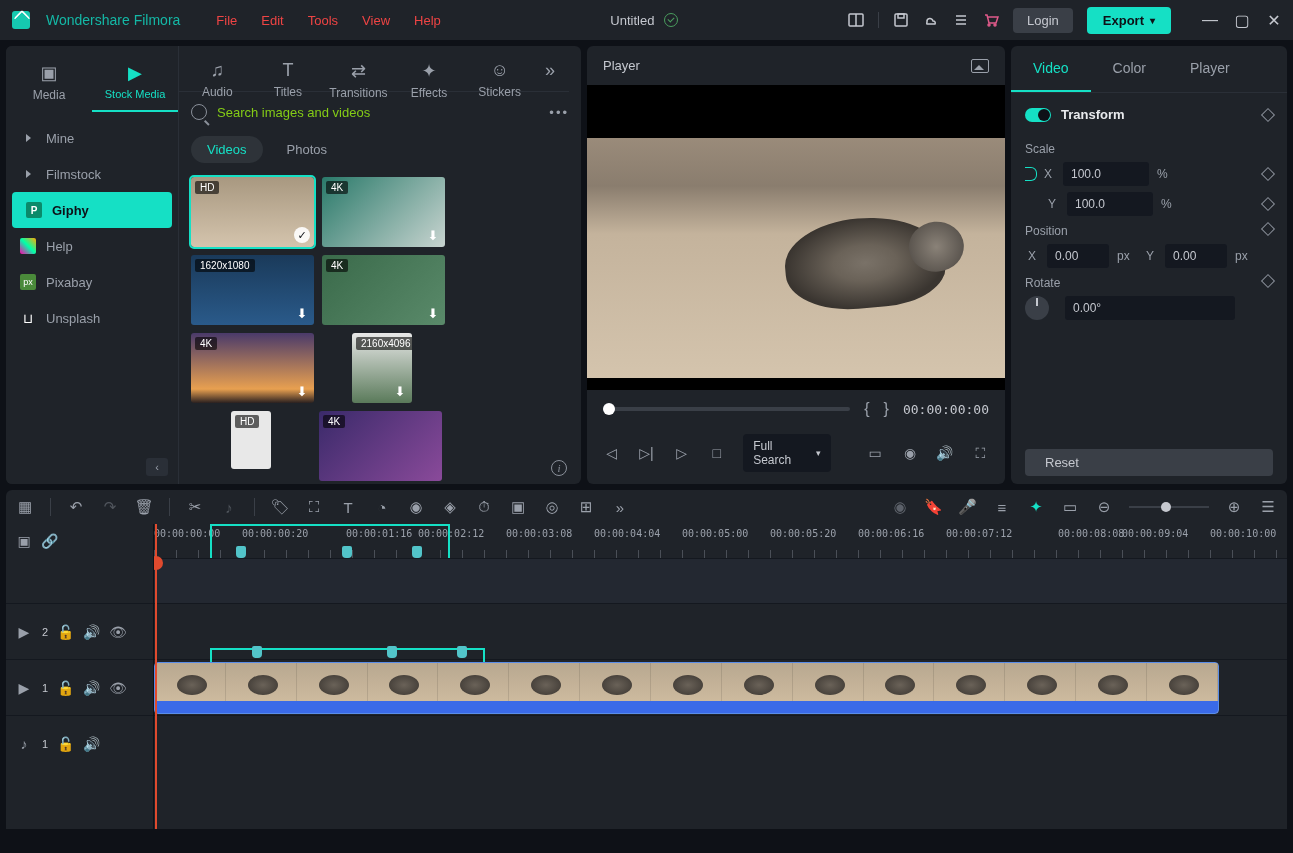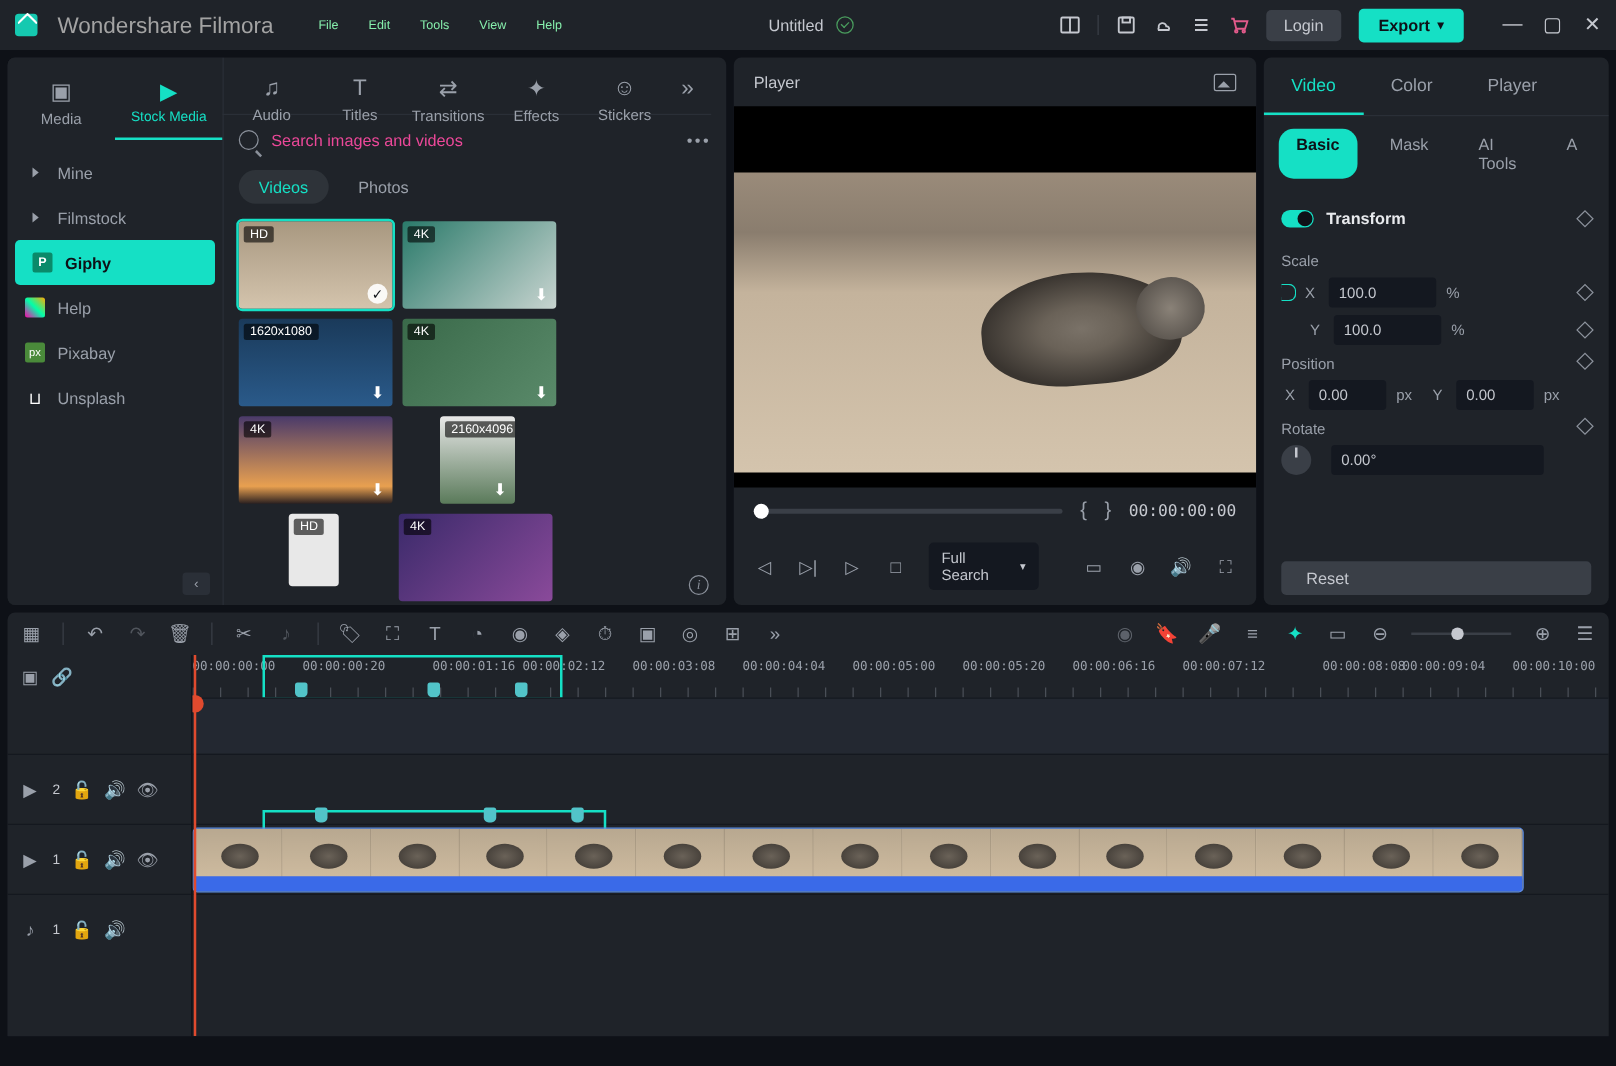--- a/index.html
+++ b/index.html
@@ -1,22 +1,22 @@
 <!DOCTYPE html>
 <html><head>
 <meta charset="utf-8">
 <style>
 *{margin:0;padding:0;box-sizing:border-box;font-family:-apple-system,BlinkMacSystemFont,"Segoe UI",Arial,sans-serif;user-select:none}
 body{background:#0e1117;color:#c5c8cf;width:1293px;height:853px;overflow:hidden;font-size:13px}
 .titlebar{height:40px;background:#1f2329;display:flex;align-items:center;padding:0 12px;gap:16px}
 .logo{width:18px;height:18px;background:#15c9b0;border-radius:3px;position:relative}
 .logo::after{content:"";position:absolute;left:4px;top:4px;width:10px;height:10px;border:2px solid #fff;border-radius:2px;border-right:none;border-bottom:none;transform:rotate(45deg) translate(-2px,-2px)}
-.app-name{color:#a3a3a3;font-size:18px;font-weight:500}
+.app-name{color:#14b8a6;font-size:14px;font-weight:500}
 .menus{display:flex;gap:24px;margin-left:20px}
-.menu-item{color:#86efac;font-size:10px;cursor:pointer}
+.menu-item{color:#ef4444;font-size:13px;cursor:pointer}
 .title-center{flex:1;display:flex;justify-content:center;align-items:center;gap:10px}
 .proj-name{color:#c5c8cf}
 .check-icon{width:14px;height:14px;border:1.5px solid #4a9d5e;border-radius:50%;position:relative}
 .check-icon::after{content:"";position:absolute;left:3px;top:3px;width:5px;height:3px;border-left:1.5px solid #4a9d5e;border-bottom:1.5px solid #4a9d5e;transform:rotate(-45deg)}
 .title-right{display:flex;align-items:center;gap:14px}
 .tb-icon{width:16px;height:16px;cursor:pointer;position:relative}
 .tb-sep{width:1px;height:16px;background:#3a3f47}
 .login-btn{background:#3a3f47;color:#c5c8cf;padding:5px 14px;border-radius:4px;cursor:pointer}
 .export-btn{background:#15e0c5;color:#0e1117;padding:6px 16px;border-radius:4px;font-weight:600;cursor:pointer;display:flex;align-items:center;gap:6px}
 .winctl{display:flex;gap:18px;margin-left:18px}
@@ -253,21 +253,21 @@
             <span>Stickers</span>
           </div>
         <div class="mtab" style="flex:0 0 30px">
             <span class="mtab-icon">»</span>
           </div>
       </div>
       <div style="height:48px"></div>
       <div class="search-row">
         <div class="search-box">
           <span class="search-icon"></span>
-          <span style="color:#ec4899">Search images and videos</span>
+          <span style="color:#84cc16">Search images and videos</span>
         </div>
         <span class="dots-icon">•••</span>
       </div>
       <div class="filter-row">
         <span class="filter-pill active">Videos</span>
         <span class="filter-pill">Photos</span>
       </div>
       <div class="thumbs" id="thumbs-container">
         <div class="thumb selected" style="background: linear-gradient(rgb(168, 152, 128) 0%, rgb(212, 196, 173) 100%);">
             <span class="thumb-badge">HD</span>
@@ -337,26 +337,20 @@
       <span class="pctl">🔊</span>
       <span class="pctl">⛶</span>
     </div>
   </div>
 
   <div class="panel props-panel">
     <div class="props-tabs">
       <span class="ptab active">Video</span>
       <span class="ptab">Color</span>
       <span class="ptab">Player</span>
-    </div>
-    <div class="subtabs">
-      <span class="subtab active">Basic</span>
-      <span class="subtab">Mask</span>
-      <span class="subtab">AI Tools</span>
-      <span class="subtab">A</span>
     </div>
     <div class="prop-section">
       <div class="section-header">
         <span class="toggle"></span>
         <span class="section-title">Transform</span>
         <span class="diamond"></span>
       </div>
       <div class="prop-label">Scale</div>
       <div class="prop-row">
         <span class="link-icon"></span>

